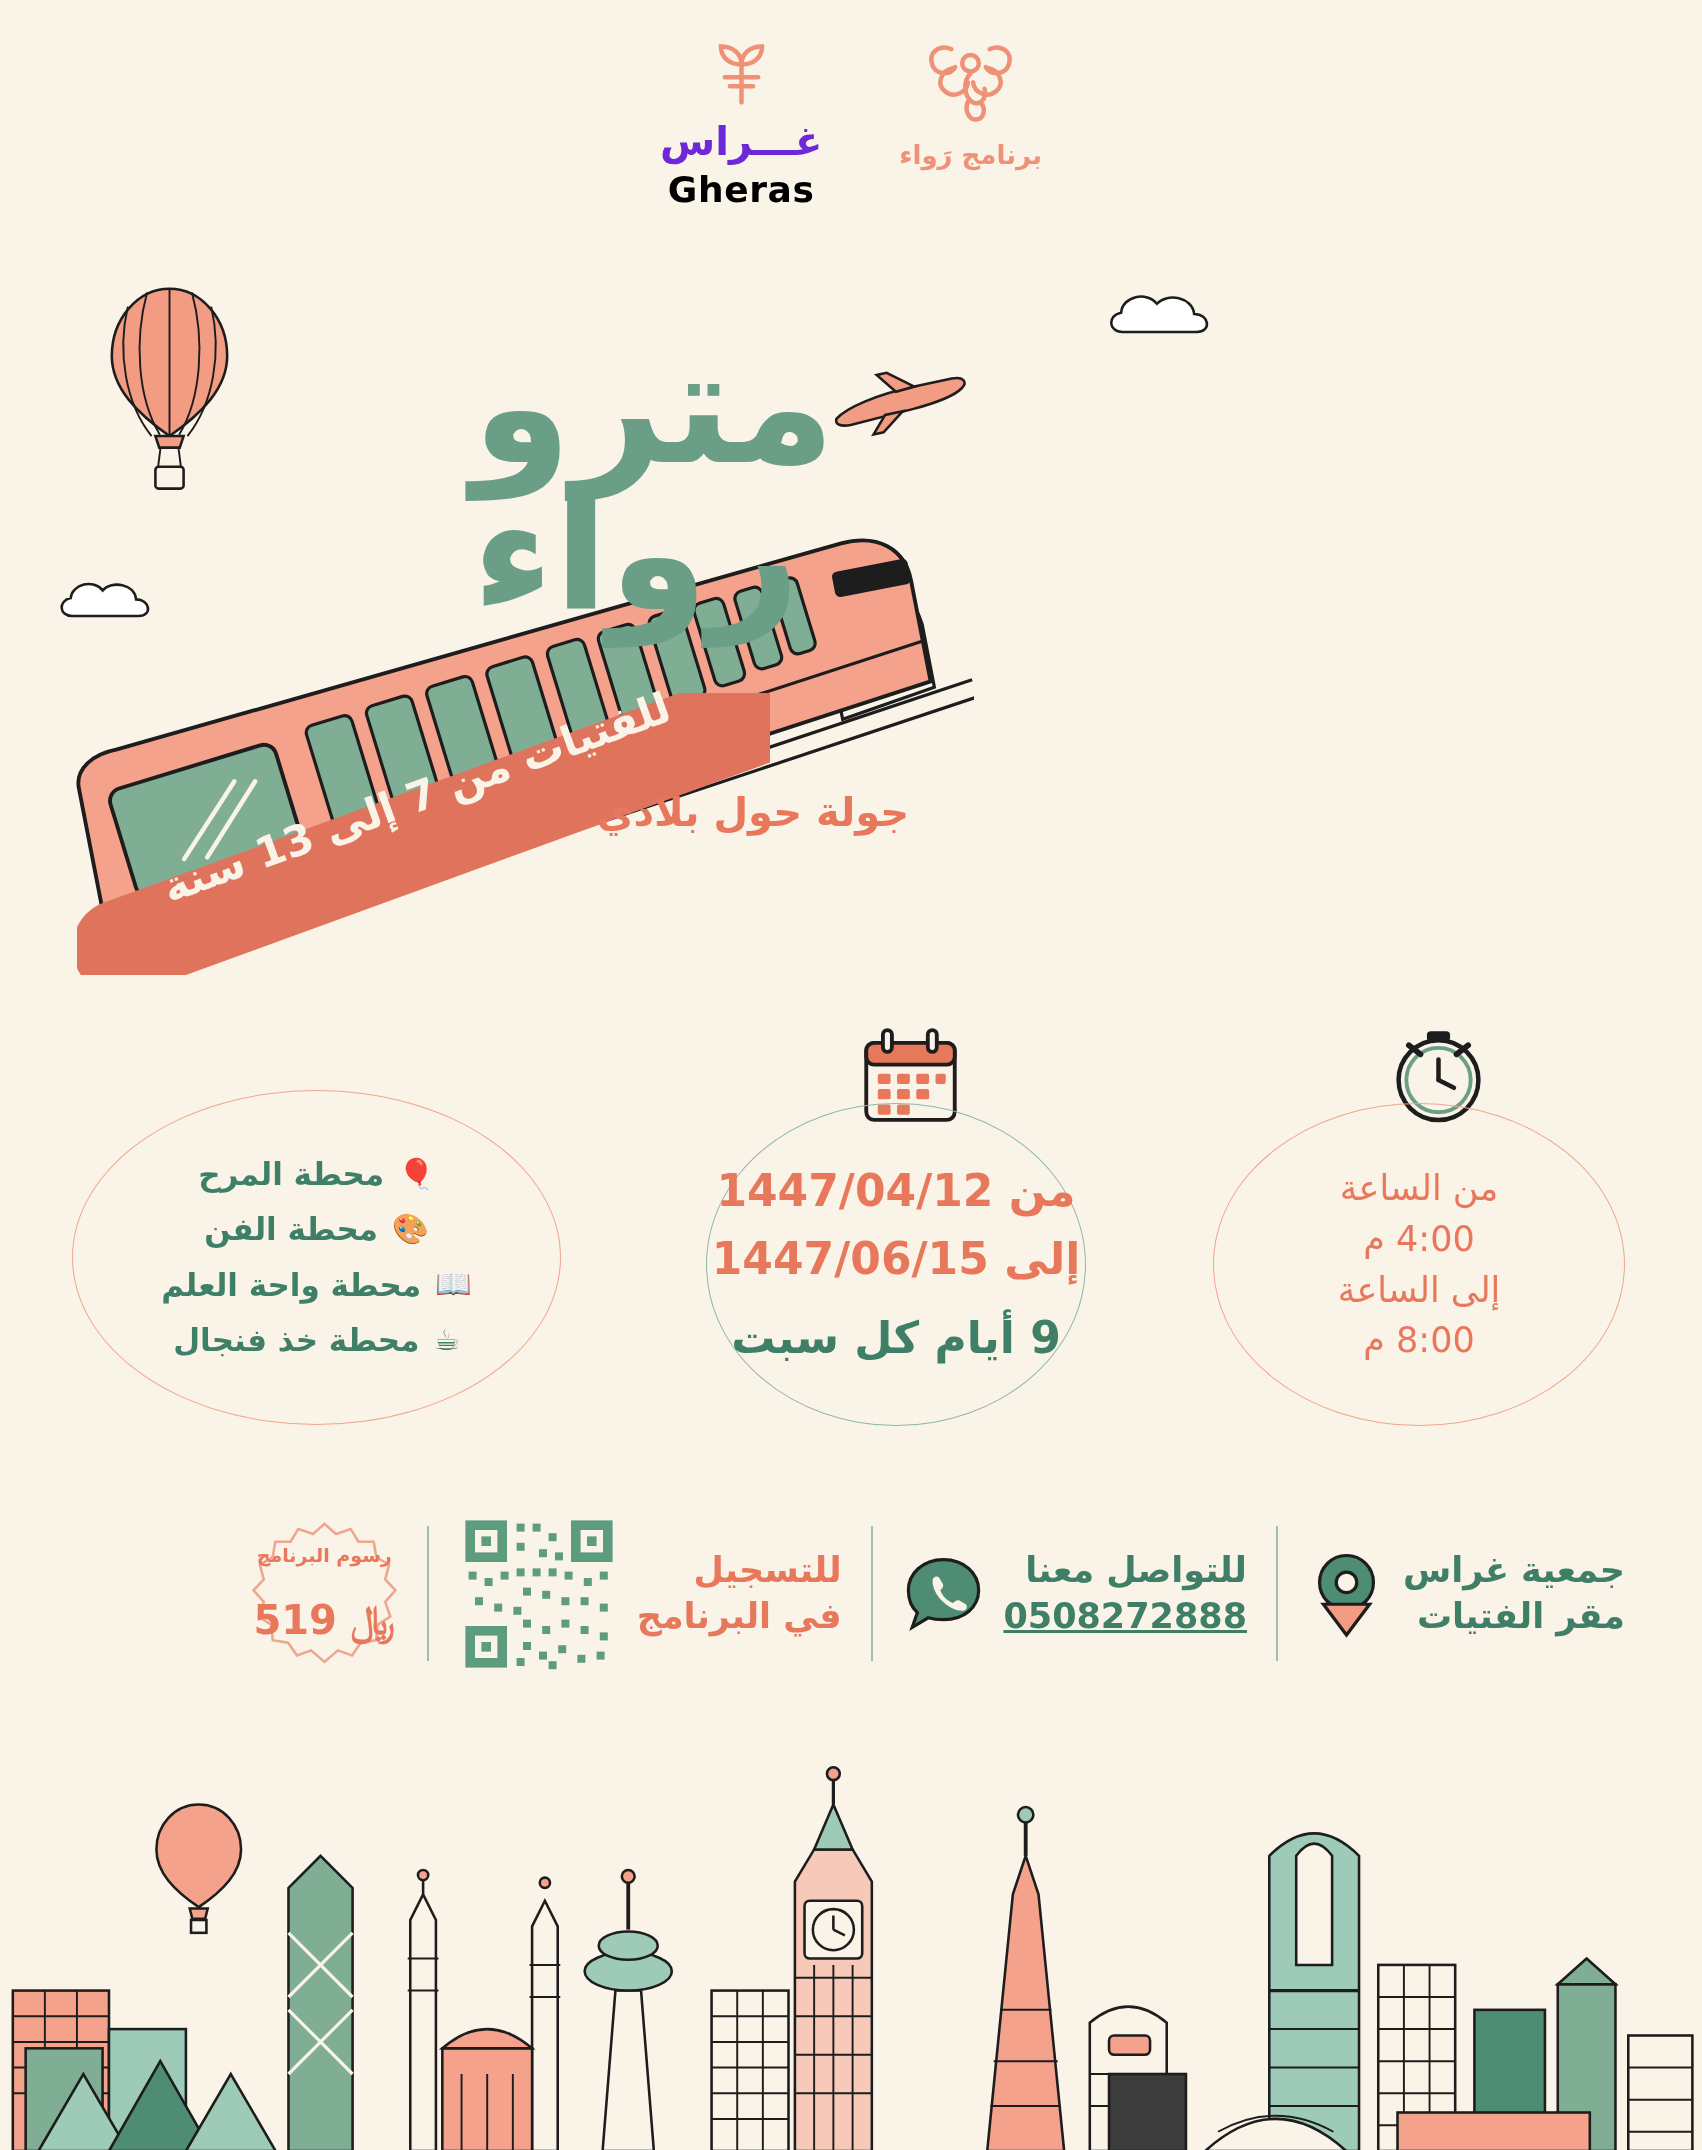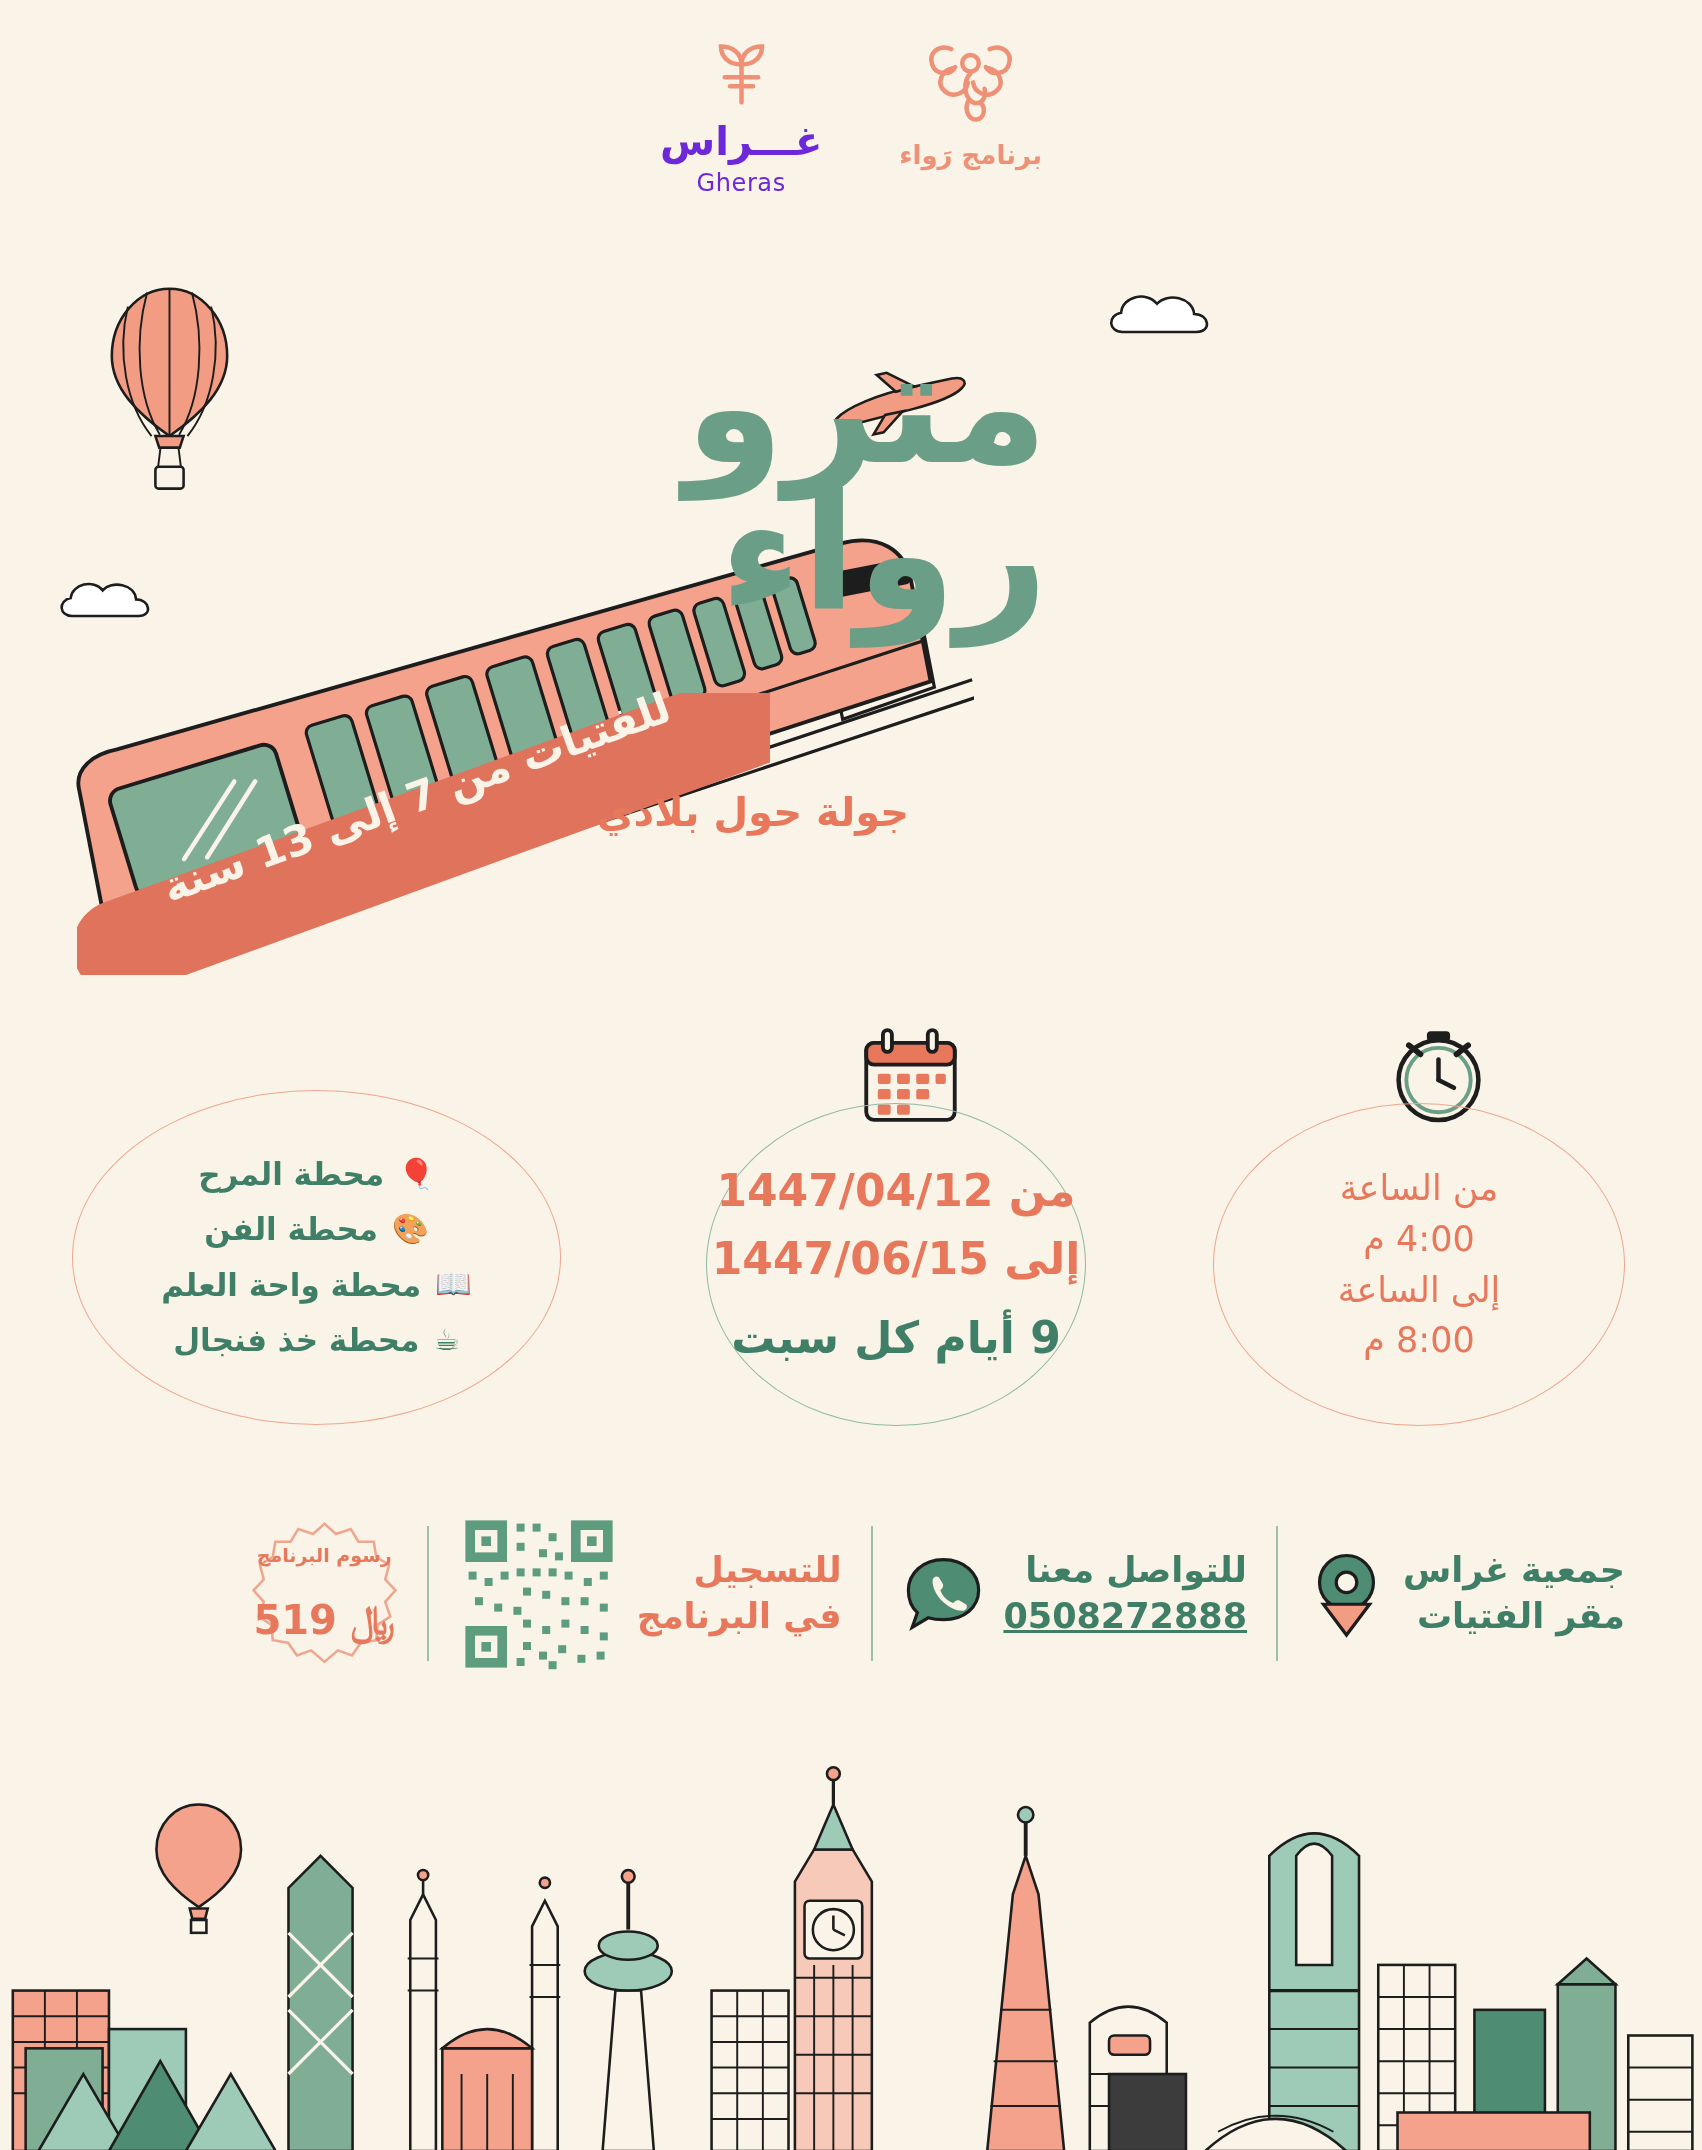--- a/index.html
+++ b/index.html
@@ -48,34 +48,34 @@
   }
   .logo-gheras-mark { width: 77px; height: 77px; }
   .logo-gheras-ar {
     color: #6d28d9;
     font-size: 40px;
     font-weight: 700;
     line-height: 1;
     letter-spacing: 1.9px;
   }
   .logo-gheras-en {
-    color: #6d28d9;
-    font-size: 24px;
-    font-weight: 400;
+    color: #000000;
+    font-size: 36px;
+    font-weight: 700;
     line-height: 1.1;
     letter-spacing: 0.6px;
   }
 
   
   .hero-title {
     position: absolute;
     top: 333px;
-    right: 654px;
+    right: 691px;
     width: 539px;
-    text-align: right;
+    text-align: left;
     color: #6B9E86;
     font-size: 160px;
     font-weight: 900;
     line-height: 0.92;
     letter-spacing: -3.8px;
     direction: rtl;
   }
   .hero-sub {
     position: absolute;
     top: 789px;

